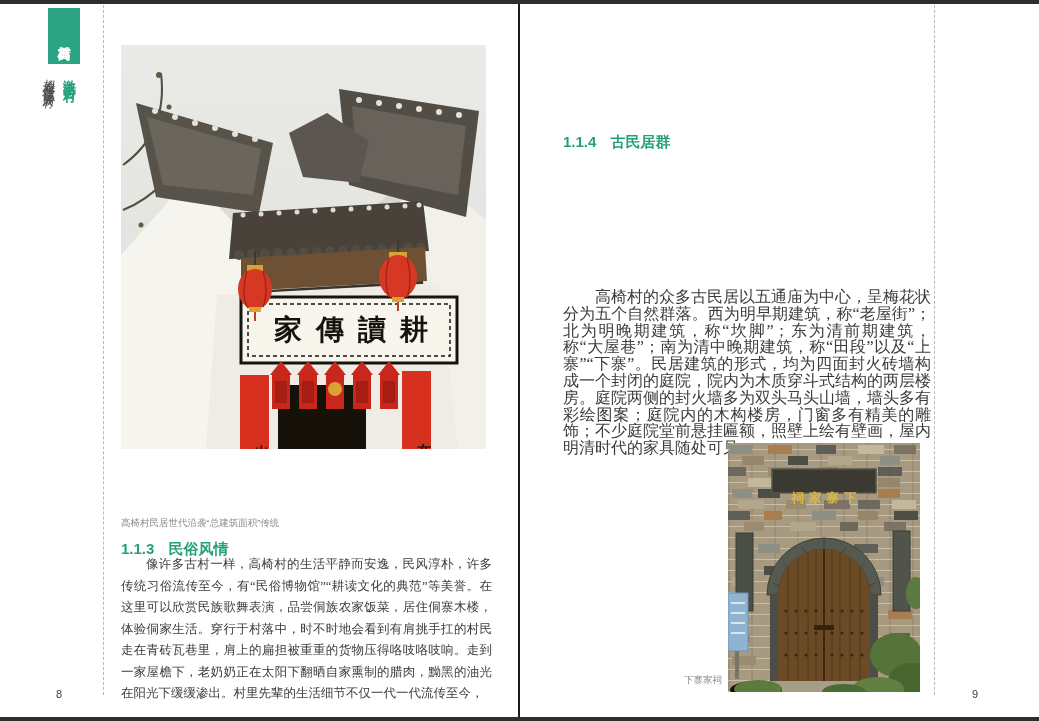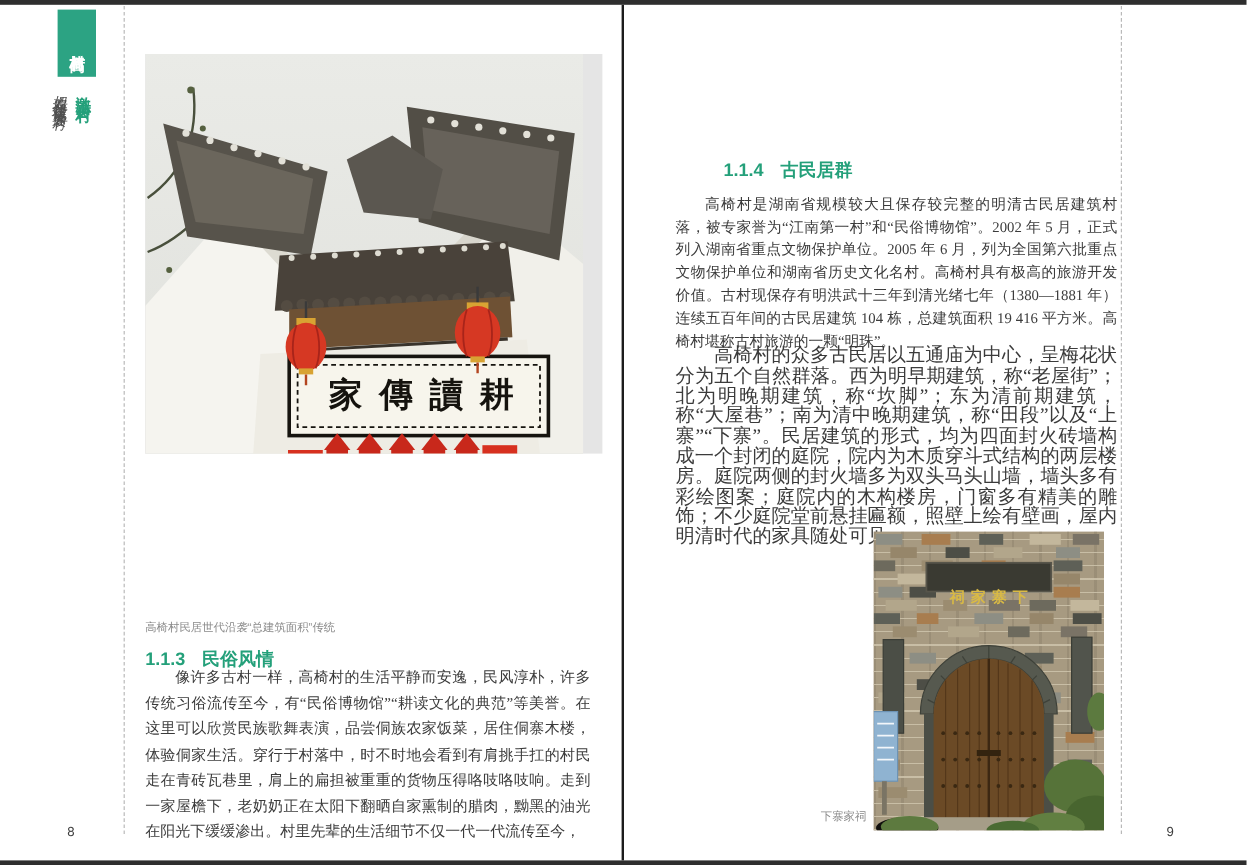--- a/index.html
+++ b/index.html
@@ -22,21 +22,21 @@
       font-size:9.5px;color:#8a8a8a;}
   .heading{position:absolute;font-family:"Liberation Sans","DejaVu Sans",sans-serif;
       font-weight:bold;font-size:15px;}
   .heading .num{margin-right:14px;}
   .para{position:absolute;width:371px;font-size:12.5px;text-align:justify;color:#3b3b3b;}
   .indent{text-indent:2em;}
   .pagenum{position:absolute;font-family:"Liberation Sans",sans-serif;font-size:11px;color:#3d3d3d;}
   
   .photo{position:absolute;overflow:hidden;}
   .photo svg{position:absolute;left:0;top:0;}
-  #gate-photo{left:121px;top:45px;width:365px;height:333px;background:#e5e5e5;padding-left:16px;}
+  #gate-photo{left:121px;top:45px;width:365px;height:404px;background:#14b8a6;}
   #shrine-photo{left:728px;top:443px;width:192px;height:249px;
       background:
         repeating-linear-gradient(0deg, rgba(206,196,172,.85) 0 1px, rgba(0,0,0,0) 1px 11px),
         repeating-linear-gradient(90deg, rgba(110,100,82,.22) 0 2px, rgba(0,0,0,0) 2px 23px),
         #a79a81;}
   .overlay{position:absolute;line-height:1.05;}
   #gate-plaque-text{left:128px;top:262px;width:204px;height:46px;display:flex;align-items:center;
       justify-content:center;font-weight:bold;font-size:28px;letter-spacing:14px;color:#15130e;
       text-indent:14px;}
   .couplet{width:29px;font-weight:bold;font-size:15px;color:#1d1a16;letter-spacing:6px;
@@ -215,25 +215,24 @@
 
   <div class="heading" style="left: 121px; top: 540px; color: rgb(36, 160, 122);">
     <span class="num">1.1.3</span><span>民俗风情</span>
   </div>
 
   <div class="para indent" style="left:121px;top:554px;line-height:21.5px;">像许多古村一样，高椅村的生活平静而安逸，民风淳朴，许多传统习俗流传至今，有“民俗博物馆”“耕读文化的典范”等美誉。在这里可以欣赏民族歌舞表演，品尝侗族农家饭菜，居住侗寨木楼，体验侗家生活。穿行于村落中，时不时地会看到有肩挑手扛的村民走在青砖瓦巷里，肩上的扁担被重重的货物压得咯吱咯吱响。走到一家屋檐下，老奶奶正在太阳下翻晒自家熏制的腊肉，黝黑的油光在阳光下缓缓渗出。村里先辈的生活细节不仅一代一代流传至今，</div>
 
   <div class="pagenum" style="left:56px;top:688px;">8</div>
 
 
-  <div class="heading" style="left: 563px; top: 133px; color: rgb(36, 160, 122); margin-left: 40px;">
+  <div class="heading" style="left: 563px; top: 133px; color: rgb(36, 160, 122);">
     <span class="num">1.1.4</span><span>古民居群</span>
   </div>
 
-  <div class="para indent" style="left:563px;top:161px;width:368px;line-height:19px;font-size:12.3px;">高椅村是湖南省规模较大且保存较完整的明清古民居建筑村落，被专家誉为“江南第一村”和“民俗博物馆”。2002 年 5 月，正式列入湖南省重点文物保护单位。2005 年 6 月，列为全国第六批重点文物保护单位和湖南省历史文化名村。高椅村具有极高的旅游开发价值。古村现保存有明洪武十三年到清光绪七年（1380—1881 年）连续五百年间的古民居建筑 104 栋，总建筑面积 19 416 平方米。高椅村堪称古村旅游的一颗“明珠”。</div>
 
   <div class="para indent" style="left:563px;top:289px;width:368px;line-height:16.8px;font-size:16px;">高椅村的众多古民居以五通庙为中心，呈梅花状分为五个自然群落。西为明早期建筑，称“老屋街”；北为明晚期建筑，称“坎脚”；东为清前期建筑，称“大屋巷”；南为清中晚期建筑，称“田段”以及“上寨”“下寨”。民居建筑的形式，均为四面封火砖墙构成一个封闭的庭院，院内为木质穿斗式结构的两层楼房。庭院两侧的封火墙多为双头马头山墙，墙头多有彩绘图案；庭院内的木构楼房，门窗多有精美的雕饰；不少庭院堂前悬挂匾额，照壁上绘有壁画，屋内明清时代的家具随处可见。</div>
 
   <div id="shrine-photo" class="photo">
     <svg width="192" height="249" viewBox="0 0 192 249">
 
       <g>
         <rect x="2" y="2" width="22" height="9" fill="#8d8e84"></rect>
           <rect x="40" y="2" width="24" height="9" fill="#a87d4f"></rect>
         <rect x="88" y="2" width="20" height="9" fill="#5e6057"></rect>

